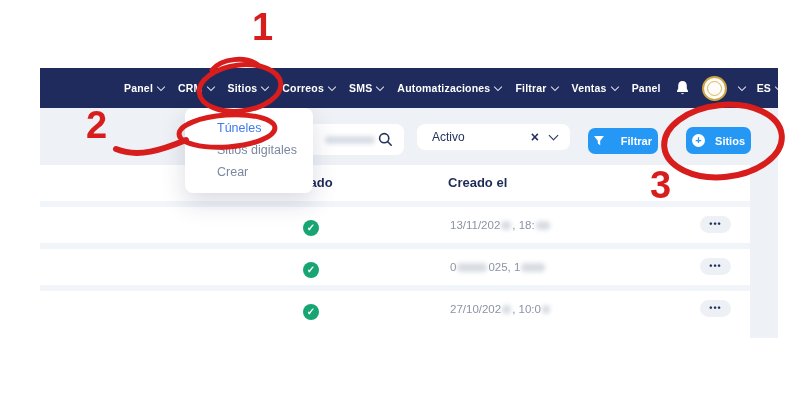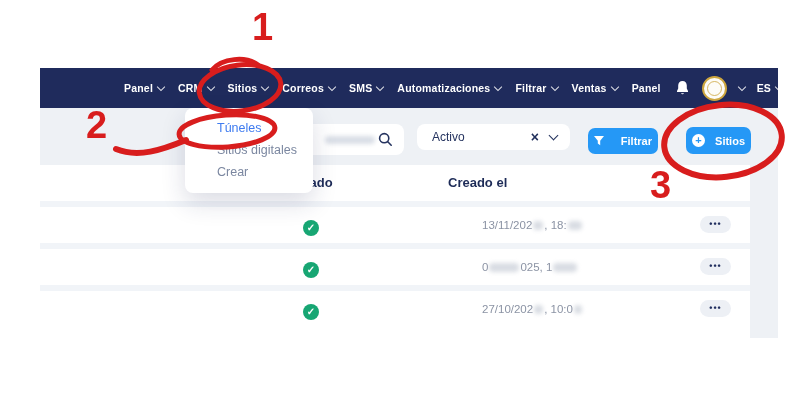--- a/index.html
+++ b/index.html
@@ -63,21 +63,21 @@
   
   .table-block{position:absolute;left:40px;top:165px;width:710px;background:#fff;z-index:2;}
   .t-header,.t-row{position:relative;height:36px;border-bottom:6px solid #f1f4f8;}
   .t-row:last-child{border-bottom:none;}
   .th{position:absolute;top:10px;font-size:13px;font-weight:bold;color:#1d2b57;}
   .th-estado{left:240px;width:62px;text-align:center;}
   .th-creado{left:408px;}
   .col-estado{position:absolute;left:240px;width:62px;top:10px;text-align:center;}
   .check{display:inline-block;width:16px;height:16px;border-radius:50%;background:#17a673;
          color:#fff;font-size:10px;font-weight:bold;line-height:16px;text-align:center;}
-  .date{position:absolute;left:410px;top:12px;font-size:11.5px;color:#8b93a4;white-space:nowrap;margin-left:32px;}
+  .date{position:absolute;left:410px;top:12px;font-size:11.5px;color:#8b93a4;white-space:nowrap;}
   .blur-seg{display:inline-block;height:9px;border-radius:4px;background:#b9c0cc;
             opacity:.55;filter:blur(2px);vertical-align:middle;margin:0 1px;}
   .menu-btn{position:absolute;left:660px;top:9px;width:31px;height:17px;border:none;
             border-radius:9px;background:#edf0f5;cursor:pointer;color:#223060;
             font-size:9px;font-weight:bold;letter-spacing:1px;line-height:17px;
             text-align:center;padding:0;font-family:inherit;}
 
   
   .anno-num{position:absolute;color:#d81d1d;font-weight:800;font-size:38px;z-index:60;}
   #anno-svg{position:absolute;left:0;top:0;z-index:55;pointer-events:none;}

